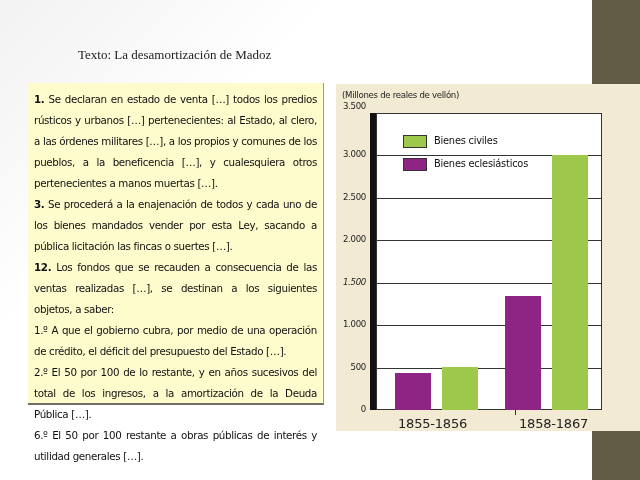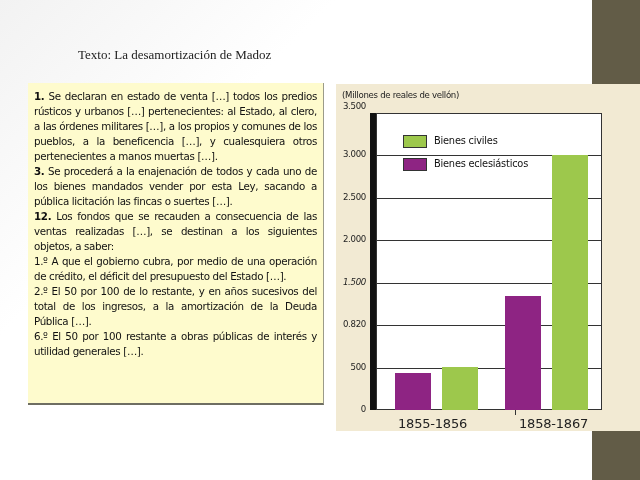--- a/index.html
+++ b/index.html
@@ -11,21 +11,21 @@
   .right-bar { position: absolute; left: 592px; top: 0; width: 48px; height: 480px; background: #625c47; }
   .right-bar-accent { position: absolute; left: 610px; top: 390px; width: 30px; height: 40px; background: #a8a584; }
   .slide-title {
     position: absolute; left: 78px; top: 47px;
     font-family: Liberation Serif, serif; font-size: 13px; color: #222;
   }
   .text-box {
     position: absolute; left: 28px; top: 83px; width: 296px; height: 322px;
     background: #fefbcd; border-right: 1px solid #9b9b8a; border-bottom: 2px solid #6e6e62;
     box-sizing: border-box; padding: 6px 6px 0 6px;
-    font-family: "DejaVu Sans", sans-serif; font-size: 10.3px; line-height: 15px; color: #111;
+    font-family: "DejaVu Sans", sans-serif; font-size: 10.3px; line-height: 21px; color: #111;
     text-align: justify; letter-spacing: -0.35px;
   }
   .text-box p { margin: 0; }
   .text-box b { font-weight: bold; }
   .text-box .date { text-align: right; font-weight: bold; margin-top: 2px; }
   .chart-panel {
     position: absolute; left: 336px; top: 84px; width: 307px; height: 347px;
     background: #f2ead3;
   }
   .chart-unit {
@@ -64,21 +64,21 @@
 </div>
 
 <div class="chart-panel">
   <div class="chart-unit">(Millones de reales de vellón)</div>
   <div class="plot"></div>
   <div id="grid-layer">
       <div class="ytick" style="top: 320px;">0</div>
       <div class="gridline" style="top: 283.571px;"></div>
       <div class="ytick" style="top: 277.571px;">500</div>
       <div class="gridline" style="top: 241.143px;"></div>
-      <div class="ytick" style="top: 235.143px;">0.820</div>
+      <div class="ytick" style="top: 235.143px;">1.000</div>
       <div class="gridline" style="top: 198.714px;"></div>
       <div class="ytick" style="top: 192.714px; font-style: italic;">1.500</div>
       <div class="gridline" style="top: 156.286px;"></div>
       <div class="ytick" style="top: 150.286px;">2.000</div>
       <div class="gridline" style="top: 113.857px;"></div>
       <div class="ytick" style="top: 107.857px;">2.500</div>
       <div class="gridline" style="top: 71.4286px;"></div>
       <div class="ytick" style="top: 65.4286px;">3.000</div>
       <div class="gridline" style="top: 29px;"></div>
       <div class="ytick" style="top: 17px;">3.500</div>

